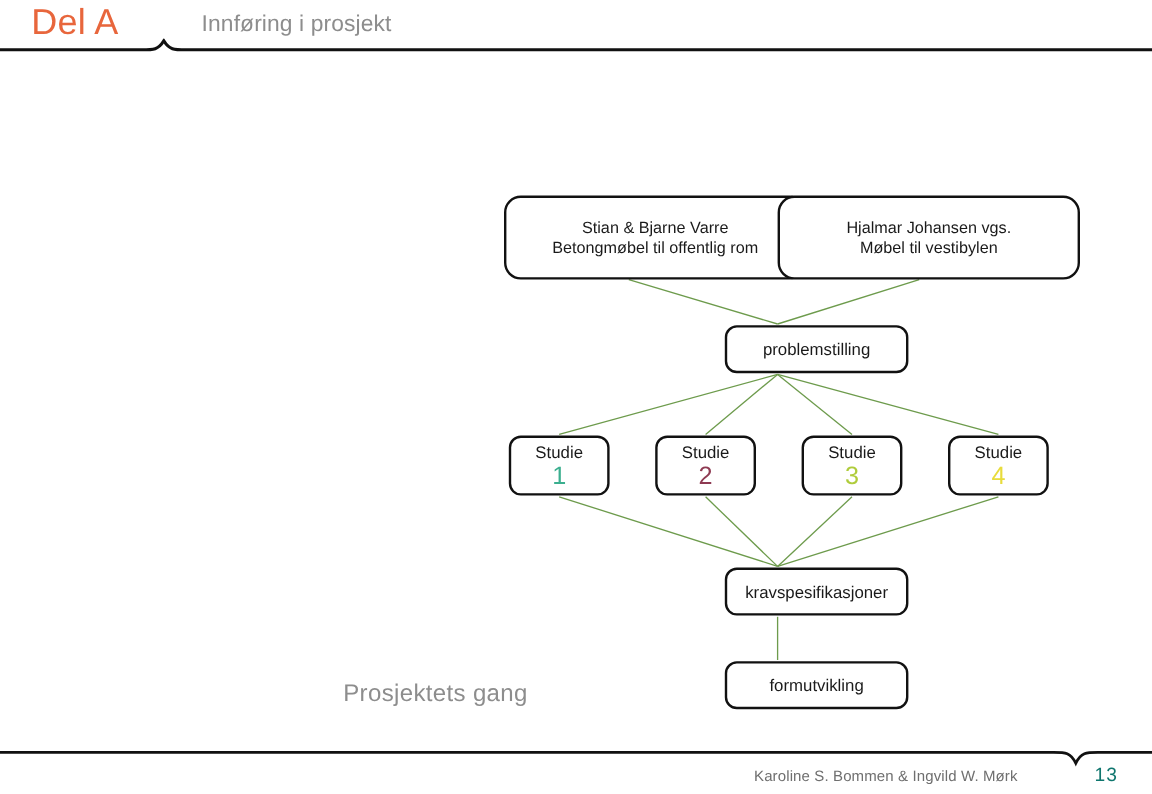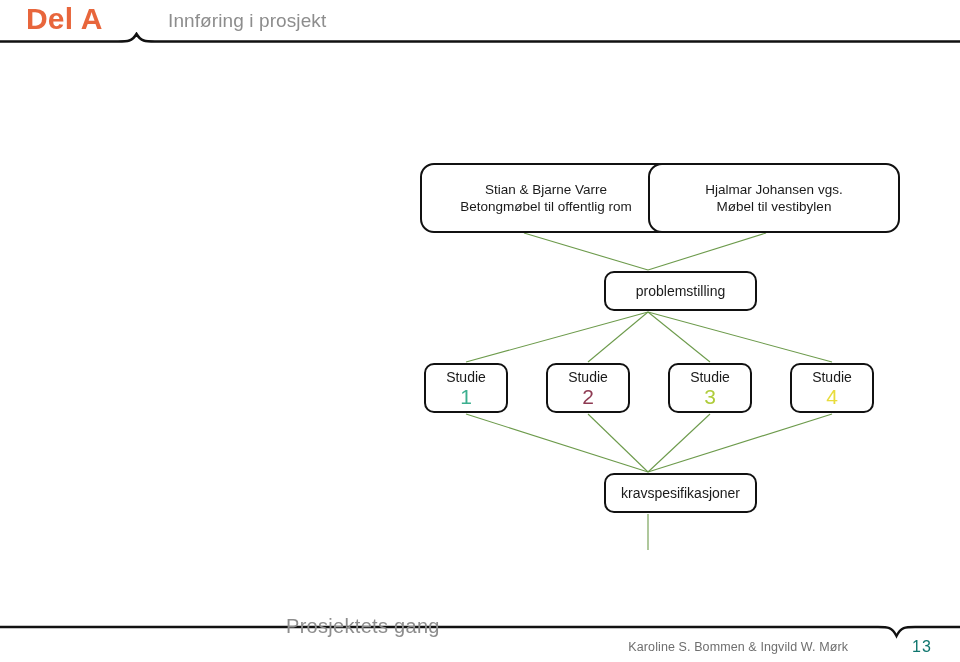--- a/index.html
+++ b/index.html
@@ -26,21 +26,21 @@
     top: 38px;
     width: 960px;
     height: 3px;
     pointer-events: none;
   }
   .part-label {
     position: absolute;
     left: 26px;
     top: 2px;
     font-size: 30px;
-    font-weight: 700;
+    font-weight: 400;
     letter-spacing: 0.2px;
     color: #E8663C;
     line-height: 34px;
     white-space: nowrap;
   }
   .chapter-label {
     position: absolute;
     left: 168px;
     top: 10px;
     font-size: 19px;
@@ -153,21 +153,20 @@
   }
 
   .caption {
     position: absolute;
     font-size: 20px;
     color: #8d8d8d;
     letter-spacing: 0.3px;
     line-height: 24px;
     white-space: nowrap;
     z-index: 2;
-    margin-top: 48px;
   }
 </style>
 </head>
 <body>
 
 <div id="page">
 
   <svg class="header-rule" width="960" height="14" viewBox="0 0 960 14" style="top:32px;height:14px;">
     <path d="M0 9.5 H118 C128 9.5 132 9.5 136.5 2 C141 9.5 145 9.5 155 9.5 H960" fill="none" stroke="#111111" stroke-width="2.6"></path>
   </svg>
@@ -209,20 +208,23 @@
     </div>
 
     <div class="node node-stage" style="left:572px; top:271px; width:153px;">
       <span>problemstilling</span>
     </div>
 
     <div class="node node-stage" style="left:572px; top:473px; width:153px;">
       <span>kravspesifikasjoner</span>
     </div>
 
+    <div class="node node-stage" style="left:572px; top:551px; width:153px;">
+      <span>formutvikling</span>
+    </div>
 
     <div class="node node-studie" style="left:424px; top:363px;">
       <span class="studie-word">Studie</span>
       <span class="studie-num" style="color:#3BAF8F;">1</span>
     </div>
 
     <div class="node node-studie" style="left:546px; top:363px;">
       <span class="studie-word">Studie</span>
       <span class="studie-num" style="color:#8E3A52;">2</span>
     </div>

